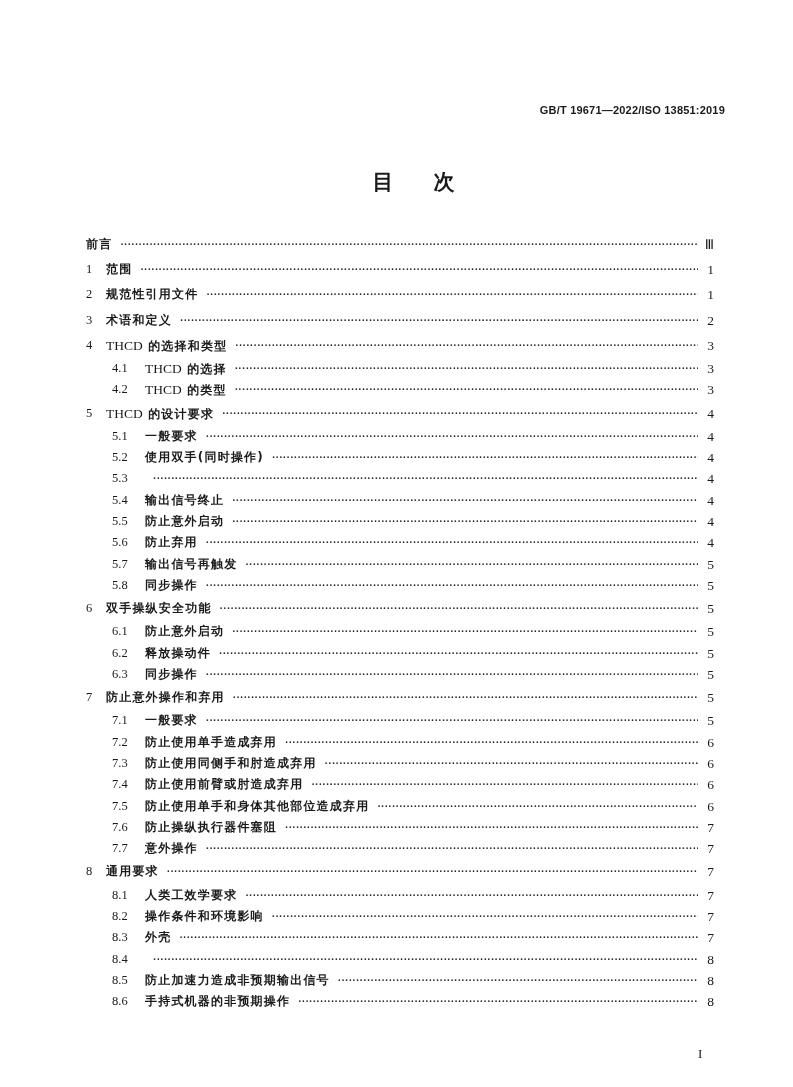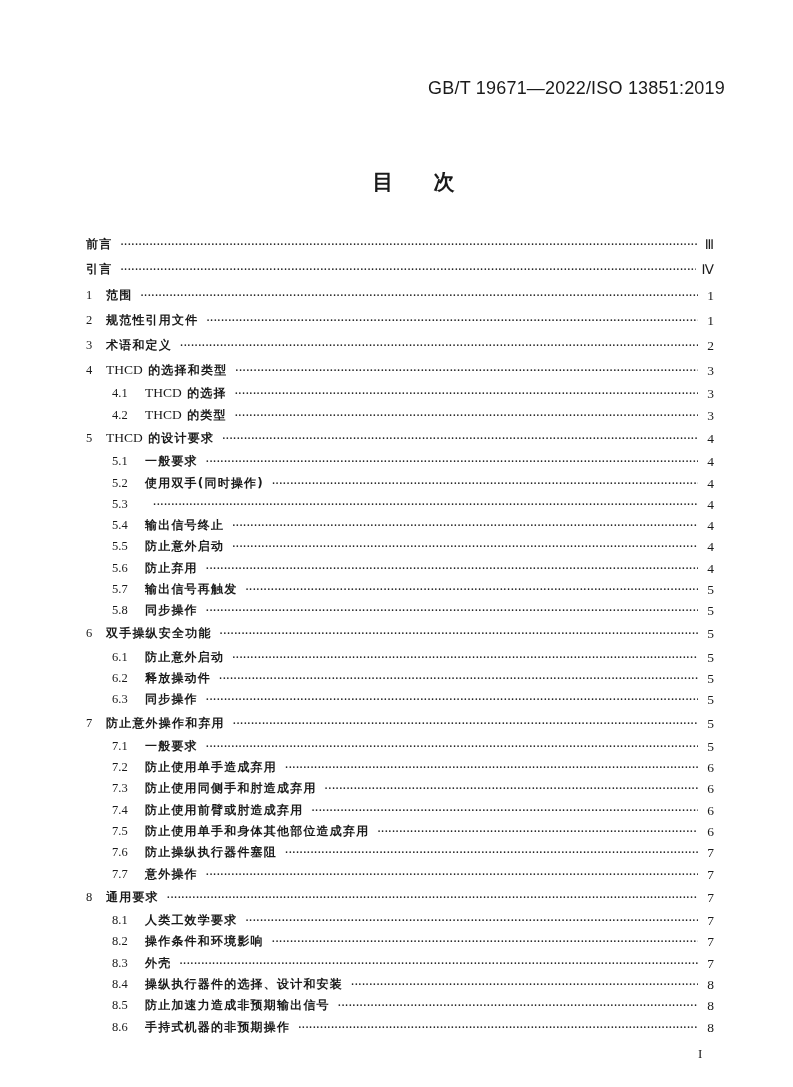--- a/index.html
+++ b/index.html
@@ -1,23 +1,23 @@
 <!DOCTYPE html>
 <html><head>
 <meta charset="utf-8">
 <style>
   html, body { margin:0; padding:0; background:#ffffff; }
   body { width:793px; height:1087px; position:relative; overflow:hidden;
          font-family:"DejaVu Serif","Liberation Serif",serif; color:#1a1a1a; }
-  .std-header { position:absolute; top:78px; right:68px; font-size:18px;
-                font-family:"Liberation Sans","DejaVu Sans",sans-serif; font-weight:normal; letter-spacing:0.2px; }
+  .std-header { position:absolute; top:104px; right:68px; font-size:11px;
+                font-family:"Liberation Sans","DejaVu Sans",sans-serif; font-weight:bold; letter-spacing:0.2px; }
   .page-title { position:absolute; top:168px; left:17px; width:793px; text-align:center;
                 font-family:"DejaVu Sans",sans-serif; font-weight:bold; font-size:21px; letter-spacing:40px; padding-left:40px; box-sizing:border-box; }
   .toc { position:absolute; left:86px; top:232px; width:628px; }
-  .row { position:relative; display:flex; align-items:flex-end; font-size:12.5px; white-space:nowrap; }
+  .row { position:relative; display:flex; align-items:flex-start; font-size:12.5px; white-space:nowrap; }
   .row.top { height:25.2px; line-height:25px; }
   .row.sub { height:21.3px; line-height:21px; padding-left:26px; }
   .num { display:inline-block; font-family:"Liberation Serif","DejaVu Serif",serif; }
   .row.top .num { width:20px; }
   .row.sub .num { width:33px; }
   .label { font-family:"DejaVu Sans",sans-serif; font-size:12px; font-weight:bold; letter-spacing:1.2px; }
   .label .latin { font-family:"Liberation Serif",serif; font-weight:normal; font-size:13.5px; letter-spacing:0; }
   .dots { flex:1; overflow:hidden; margin:0 6px 0 8px; font-size:9px; letter-spacing:0.5px; color:#222; }
   .dots::before { content:"·······································································································································································································"; font-weight:bold; }
   .page { font-family:"Liberation Serif",serif; font-size:13.5px; min-width:10px; text-align:right; }
@@ -29,25 +29,20 @@
 <div class="std-header">GB/T 19671—2022/ISO 13851:2019</div>
 <div class="page-title">目次</div>
 
 <div class="toc" id="toc">
     <div class="row top">
       <span class="label">前言</span>
       <span class="dots"></span>
       <span class="page">Ⅲ</span>
     </div>
     <div class="row top">
-      <span class="label">引言</span>
-      <span class="dots"></span>
-      <span class="page">Ⅳ</span>
-    </div>
-    <div class="row top">
       <span class="num">1</span>
       <span class="label">范围</span>
       <span class="dots"></span>
       <span class="page">1</span>
     </div>
     <div class="row top">
       <span class="num">2</span>
       <span class="label">规范性引用文件</span>
       <span class="dots"></span>
       <span class="page">1</span>
@@ -220,21 +215,20 @@
       <span class="page">7</span>
     </div>
     <div class="row sub">
       <span class="num">8.3</span>
       <span class="label">外壳</span>
       <span class="dots"></span>
       <span class="page">7</span>
     </div>
     <div class="row sub">
       <span class="num">8.4</span>
-      <span class="label">操纵执行器件的选择、设计和安装</span>
       <span class="dots"></span>
       <span class="page">8</span>
     </div>
     <div class="row sub">
       <span class="num">8.5</span>
       <span class="label">防止加速力造成非预期输出信号</span>
       <span class="dots"></span>
       <span class="page">8</span>
     </div>
     <div class="row sub">

